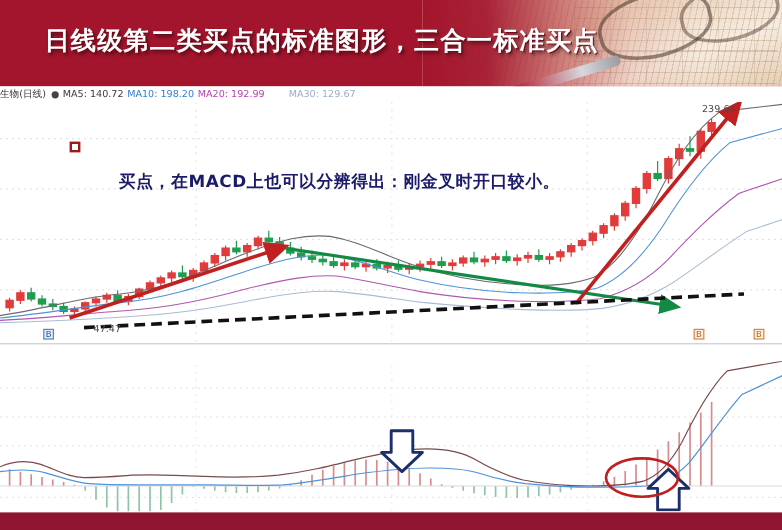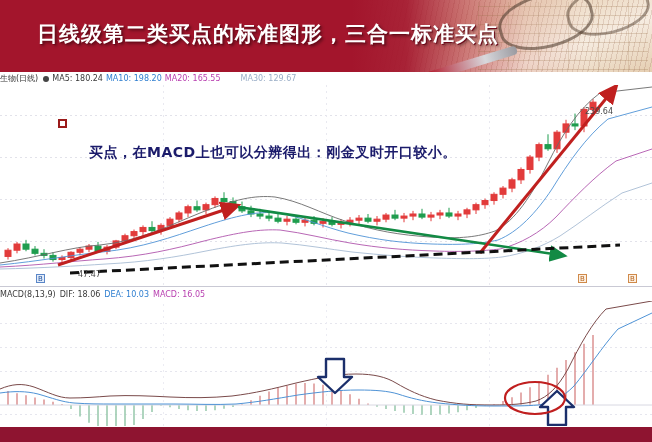--- a/index.html
+++ b/index.html
@@ -62,21 +62,21 @@
 
   .price-label { position:absolute; font-size:8px; color:#4a4a4a;
       font-family:"DejaVu Sans",sans-serif; white-space:nowrap; }
 
   
   .note { position:absolute; left:58px; top:112px; width:520px; color:#1b1b6b;
       font-size:14px; font-weight:bold; line-height:27px; letter-spacing:.5px;
       font-family:"DejaVu Sans","Liberation Sans",sans-serif; }
   .note .bullet { display:inline-block; width:9px; height:9px; border:2px solid #9b1b1b;
       margin-right:11px; vertical-align:2px; background:#fff; }
-  .note .l2 { display:block; margin-left:31px; }
+  .note .l2 { display:block; margin-left:41px; }
 
   
   .macd-legend { position:absolute; left:0; top:289px; width:652px; height:12px;
       font-size:8px; line-height:12px; white-space:nowrap; color:#333;
       font-family:"DejaVu Sans",sans-serif; }
   .dif  { color:#3a3a3a; }
   .dea  { color:#2f7fd0; }
   .macdv{ color:#b83fb0; }
 
   .macd-panel { position:absolute; left:0; top:301px; width:652px; height:125px;
@@ -104,21 +104,21 @@
     <div class="banner-photo">
       <div class="tbl"></div>
       <div class="glass"></div>
       <div class="glass2"></div>
       <div class="pen"></div>
     </div>
     <div class="banner-title">日线级第二类买点的标准图形，三合一标准买点</div>
   </div>
 
   <div class="ma-legend">
-    <span class="ma-name">生物(日线)</span><span class="ma-dot"></span><span class="ma5">MA5: 180.24</span><span class="ma10">MA10: 198.20</span><span class="ma20">MA20: 165.55</span><span class="ma30">MA30: 129.67</span>
+    <span class="ma-name">生物(日线)</span><span class="ma-dot"></span><span class="ma5">MA5: 140.72</span><span class="ma10">MA10: 198.20</span><span class="ma20">MA20: 192.99</span><span class="ma30">MA30: 129.67</span>
   </div>
 
   <div class="price-panel">
     <div class="grid-h" style="top:30px"></div>
     <div class="grid-h" style="top:72px"></div>
     <div class="grid-h" style="top:114px"></div>
     <div class="grid-h" style="top:156px"></div>
     <div class="grid-v" style="left:163px"></div>
     <div class="grid-v" style="left:326px"></div>
     <div class="grid-v" style="left:489px"></div>
@@ -285,38 +285,35 @@
 
       <line x1="58" y1="180" x2="233" y2="122" stroke="#c0201f" stroke-width="3" marker-end="url(#ah-red)"></line>
 
       <line x1="238" y1="122" x2="560" y2="170" stroke="#128a44" stroke-width="2.6" marker-end="url(#ah-green)"></line>
 
       <line x1="480" y1="168" x2="613" y2="5" stroke="#c0201f" stroke-width="3" marker-end="url(#ah-red)"></line>
 
       <line x1="70" y1="188" x2="620" y2="160" stroke="#111" stroke-width="3" stroke-dasharray="9,5"></line>
     </svg>
 
-    <div class="price-label" style="left:585px; top:22px;">239.64</div>
+    <div class="price-label" style="left:585px; top:1px;">239.64</div>
     <div class="price-label" style="left:78px; top:185px;">47.47</div>
 
     <div class="chip chip-blue" style="left:36px; top:189px;">B</div>
     <div class="chip chip-orange" style="left:578px; top:189px;">B</div>
     <div class="chip chip-orange" style="left:628px; top:189px;">B</div>
   </div>
 
   <div class="note">
     <span class="bullet"></span>
     <span class="l2">买点，在MACD上也可以分辨得出：刚金叉时开口较小。</span>
   </div>
 
   <div class="panel-sep" style="top:286px;"></div>
 
-  <div class="macd-legend">
-    <span class="dif" style="margin-right:4px;">MACD(8,13,9)</span><span class="dif" style="margin-right:4px;">DIF: 18.06</span><span class="dea" style="margin-right:4px;">DEA: 10.03</span><span class="macdv">MACD: 16.05</span>
-  </div>
 
   <div class="macd-panel">
     <div class="grid-h2" style="top:22px"></div>
     <div class="grid-h2" style="top:46px"></div>
     <div class="grid-h2" style="top:70px"></div>
     <div class="grid-h2" style="top:113px"></div>
     <div class="grid-v2" style="left:163px"></div>
     <div class="grid-v2" style="left:326px"></div>
     <div class="grid-v2" style="left:489px"></div>
 

